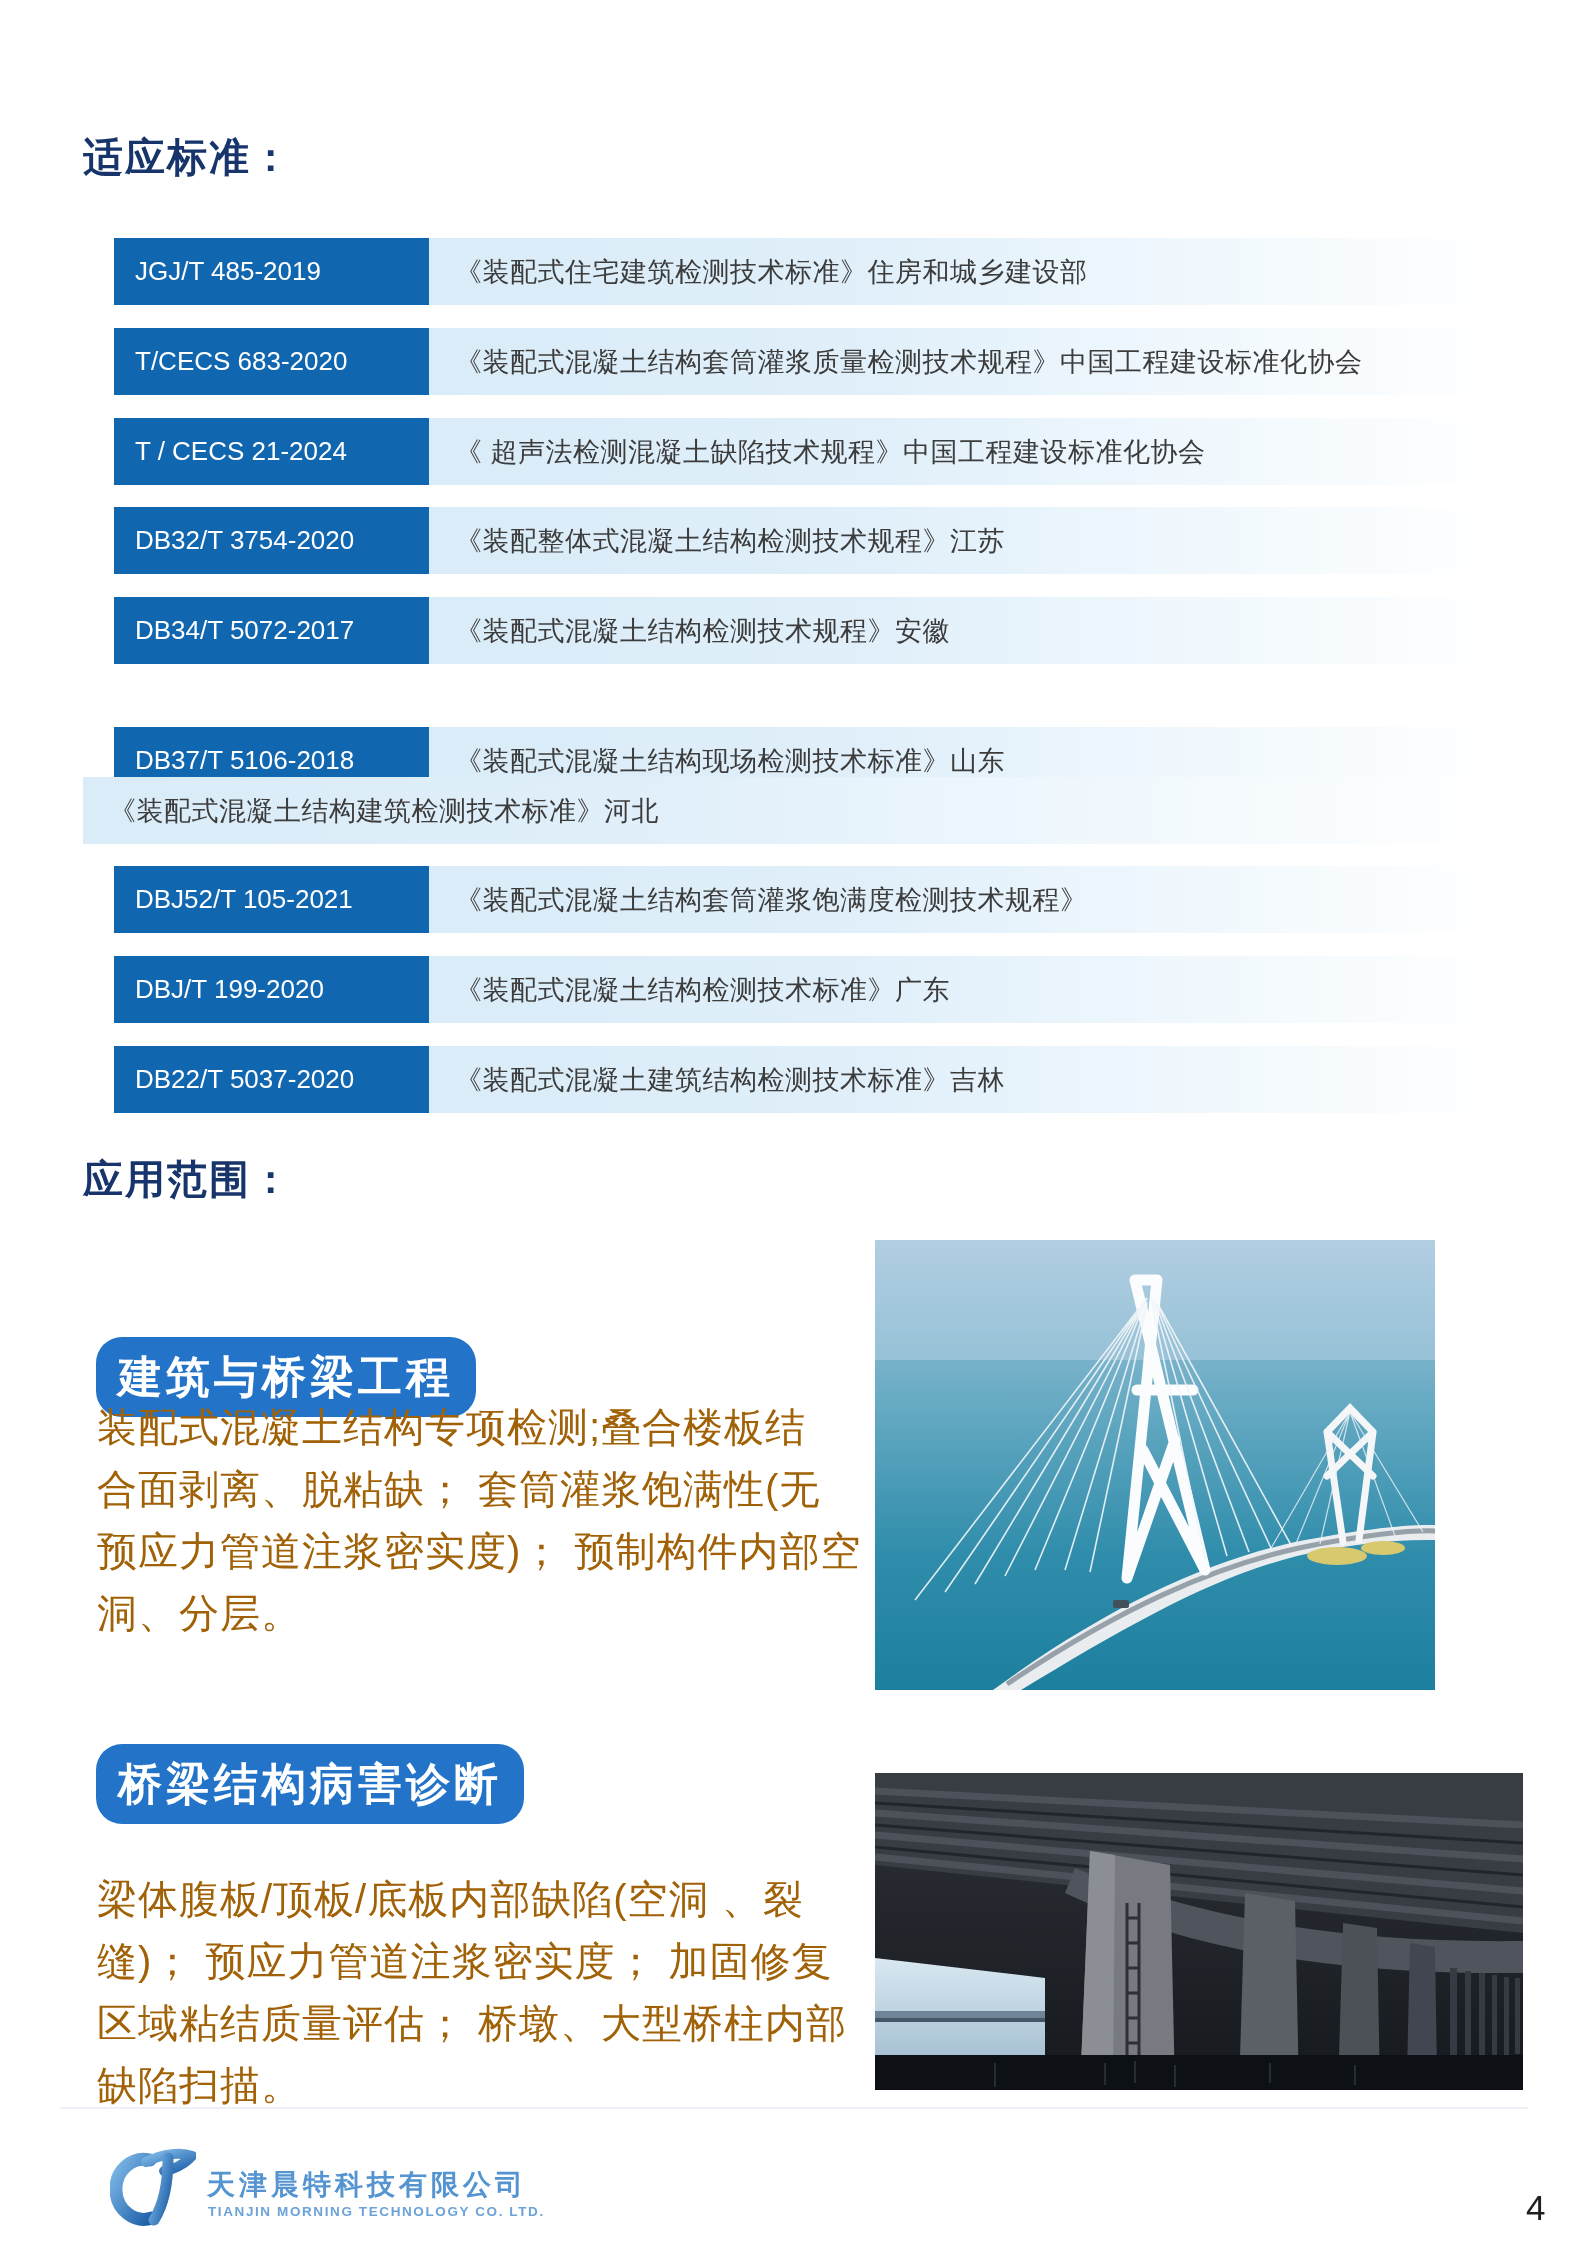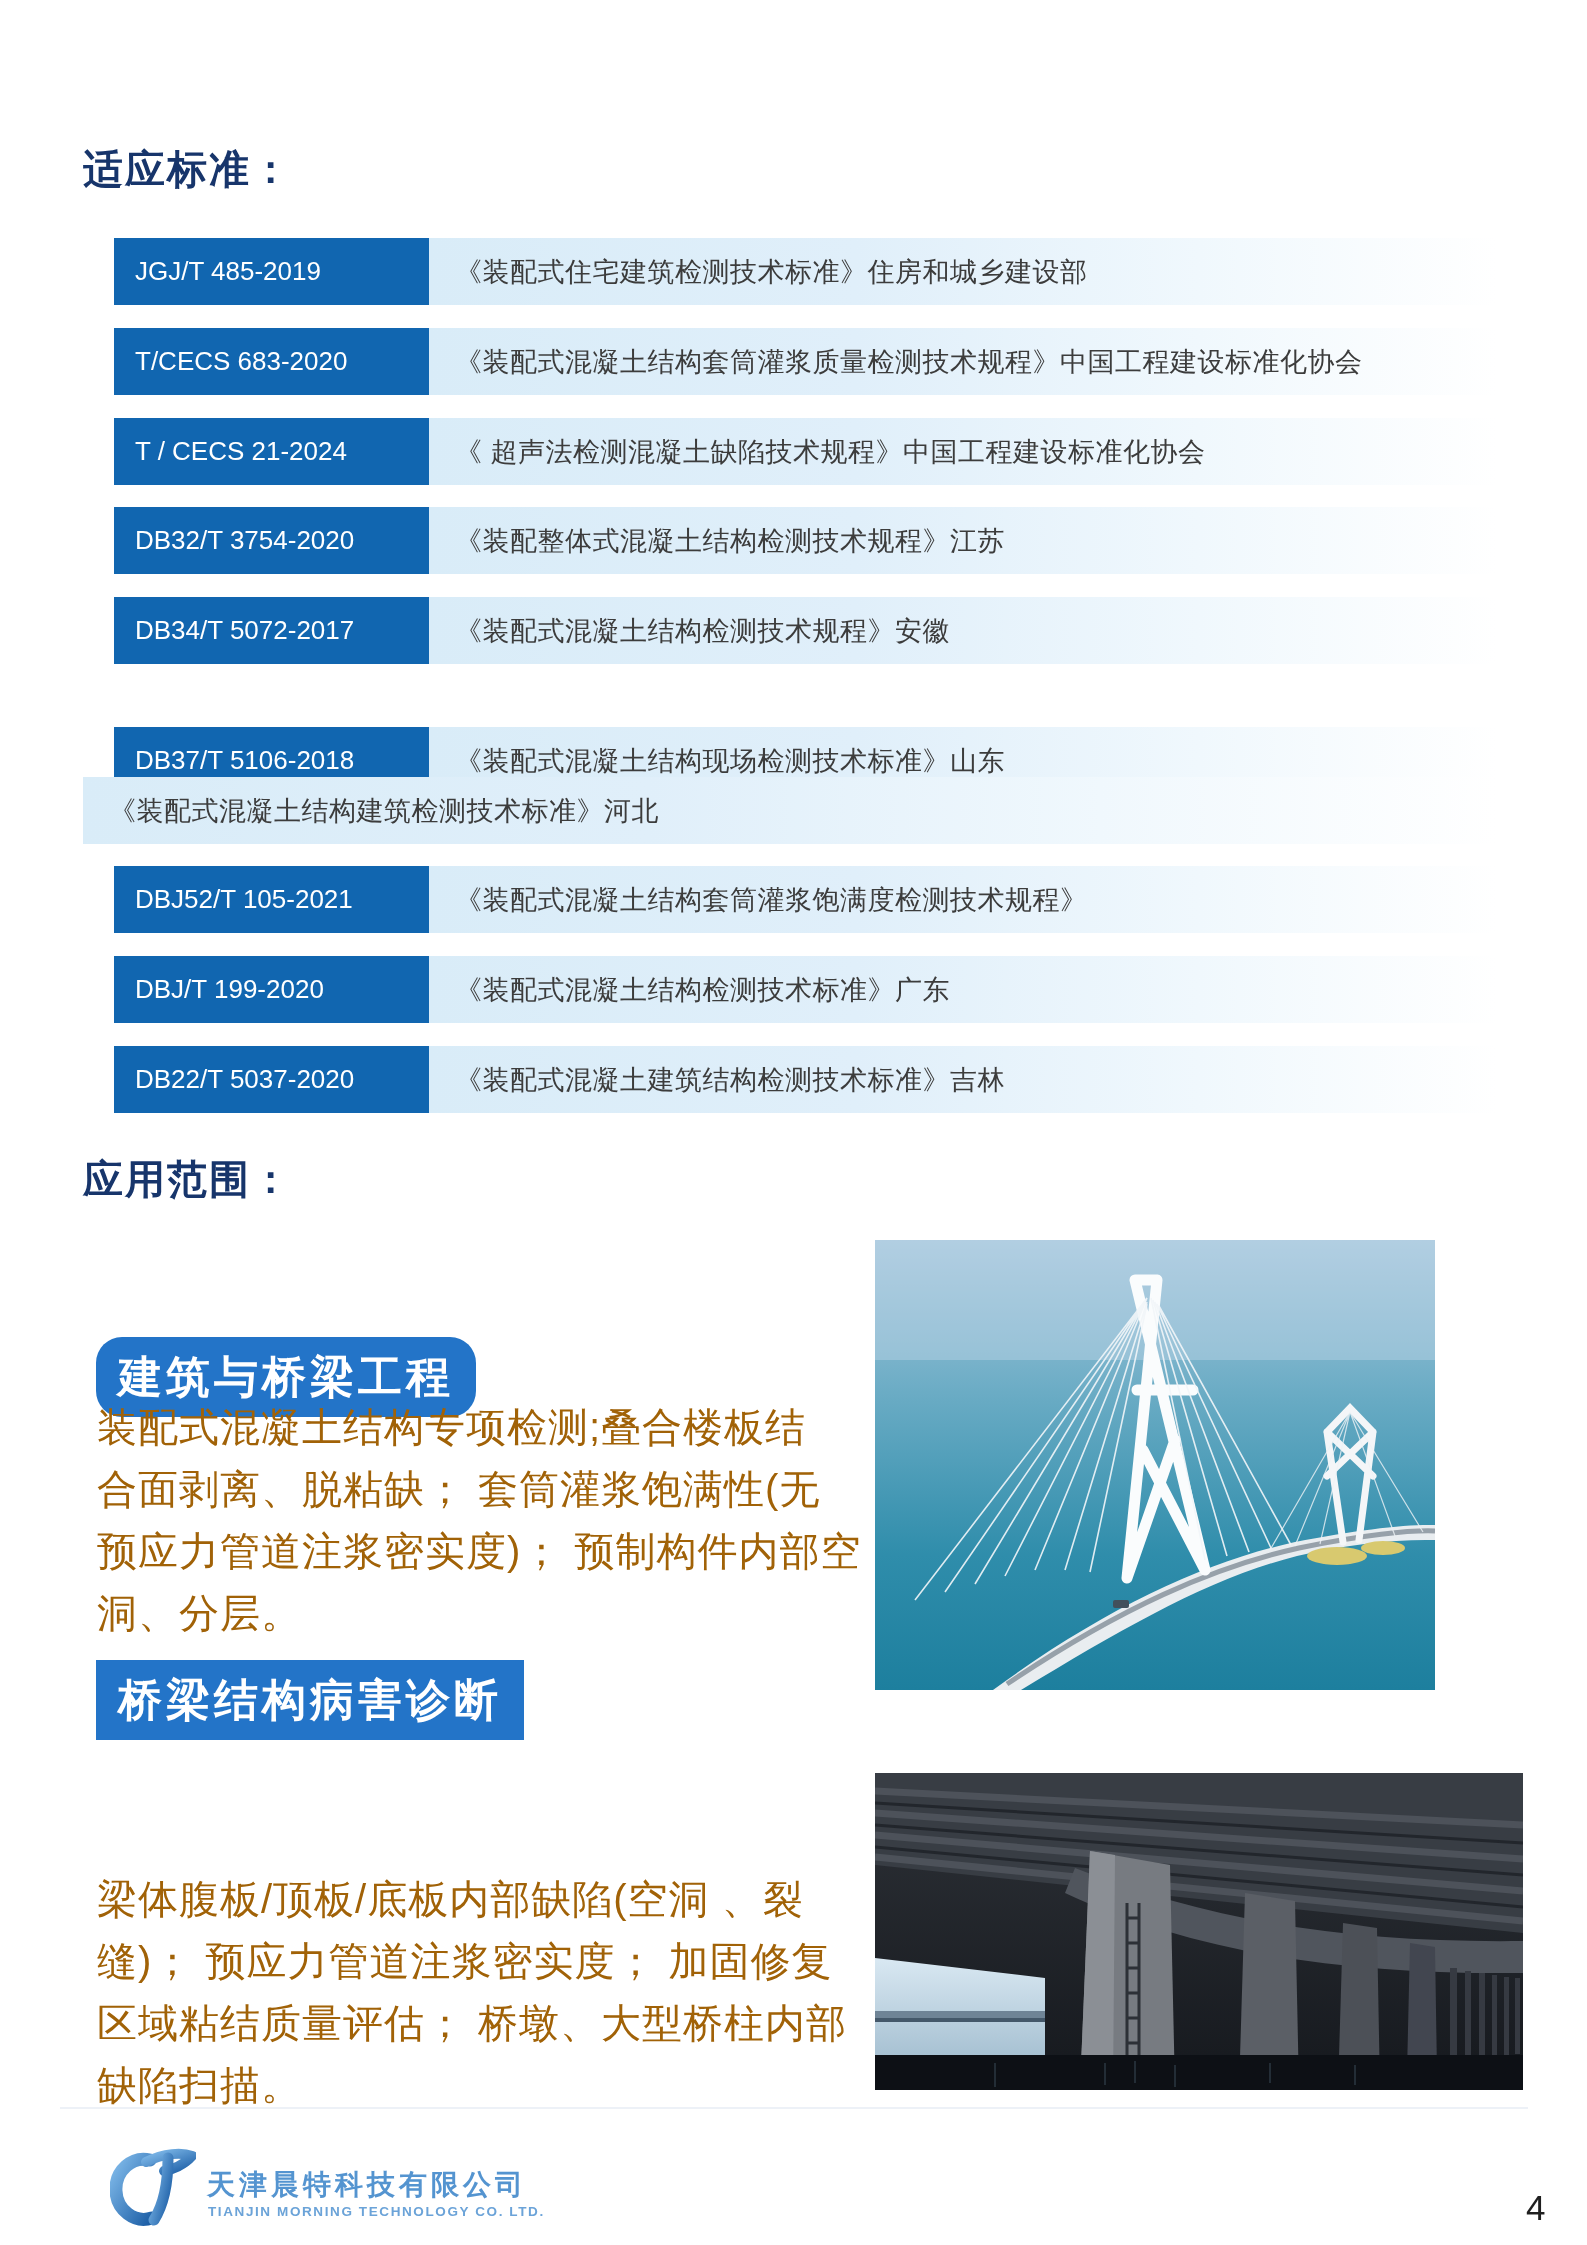--- a/index.html
+++ b/index.html
@@ -52,21 +52,21 @@
   .page-num{
     position:absolute;left:1526px;top:2188px;
     font-size:35px;color:#1f1f1f;
   }
 </style>
 </head>
 <body>
 
 <div class="page">
 
-  <div class="h-main" style="top:130px;margin-top:12px;">适应标准 :</div>
+  <div class="h-main" style="top:130px;">适应标准 :</div>
 
   <div class="std-row" style="top:238px;">
     <div class="std-code">JGJ/T 485-2019</div>
     <div class="std-desc">《装配式住宅建筑检测技术标准》住房和城乡建设部</div>
   </div>
   <div class="std-row" style="top:328px;">
     <div class="std-code">T/CECS 683-2020</div>
     <div class="std-desc">《装配式混凝土结构套筒灌浆质量检测技术规程》中国工程建设标准化协会</div>
   </div>
   <div class="std-row" style="top:418px;">
@@ -140,21 +140,21 @@
 
       <g stroke="#f2f6f9" stroke-width="1.6" opacity="0.9">
         <path d="M272 58 L40 360 M272 58 L70 352 M272 58 L100 344 M272 58 L130 336 M272 58 L160 330 M272 62 L190 330 M272 64 L215 332"></path>
         <path d="M276 58 L330 320 M278 60 L352 316 M280 62 L374 312 M282 64 L396 308 M284 66 L416 305"></path>
       </g>
 
       <rect x="238" y="360" width="16" height="8" rx="2" fill="#42505c"></rect>
     </svg>
   </div>
 
-  <div class="badge" style="top:1660px;">桥梁结构病害诊断</div>
+  <div class="badge" style="top:1744px;border-radius:26px;">桥梁结构病害诊断</div>
   <div class="para" style="top:1868px;">
     <div class="ln">梁体腹板/顶板/底板内部缺陷(空洞 、裂</div>
     <div class="ln">缝)； 预应力管道注浆密实度； 加固修复</div>
     <div class="ln">区域粘结质量评估； 桥墩、大型桥柱内部</div>
     <div class="ln">缺陷扫描。</div>
   </div>
 
   <div class="photo" style="left:875px;top:1773px;width:648px;height:317px;">
     <svg width="648" height="317" viewBox="0 0 648 317">
       <defs>

